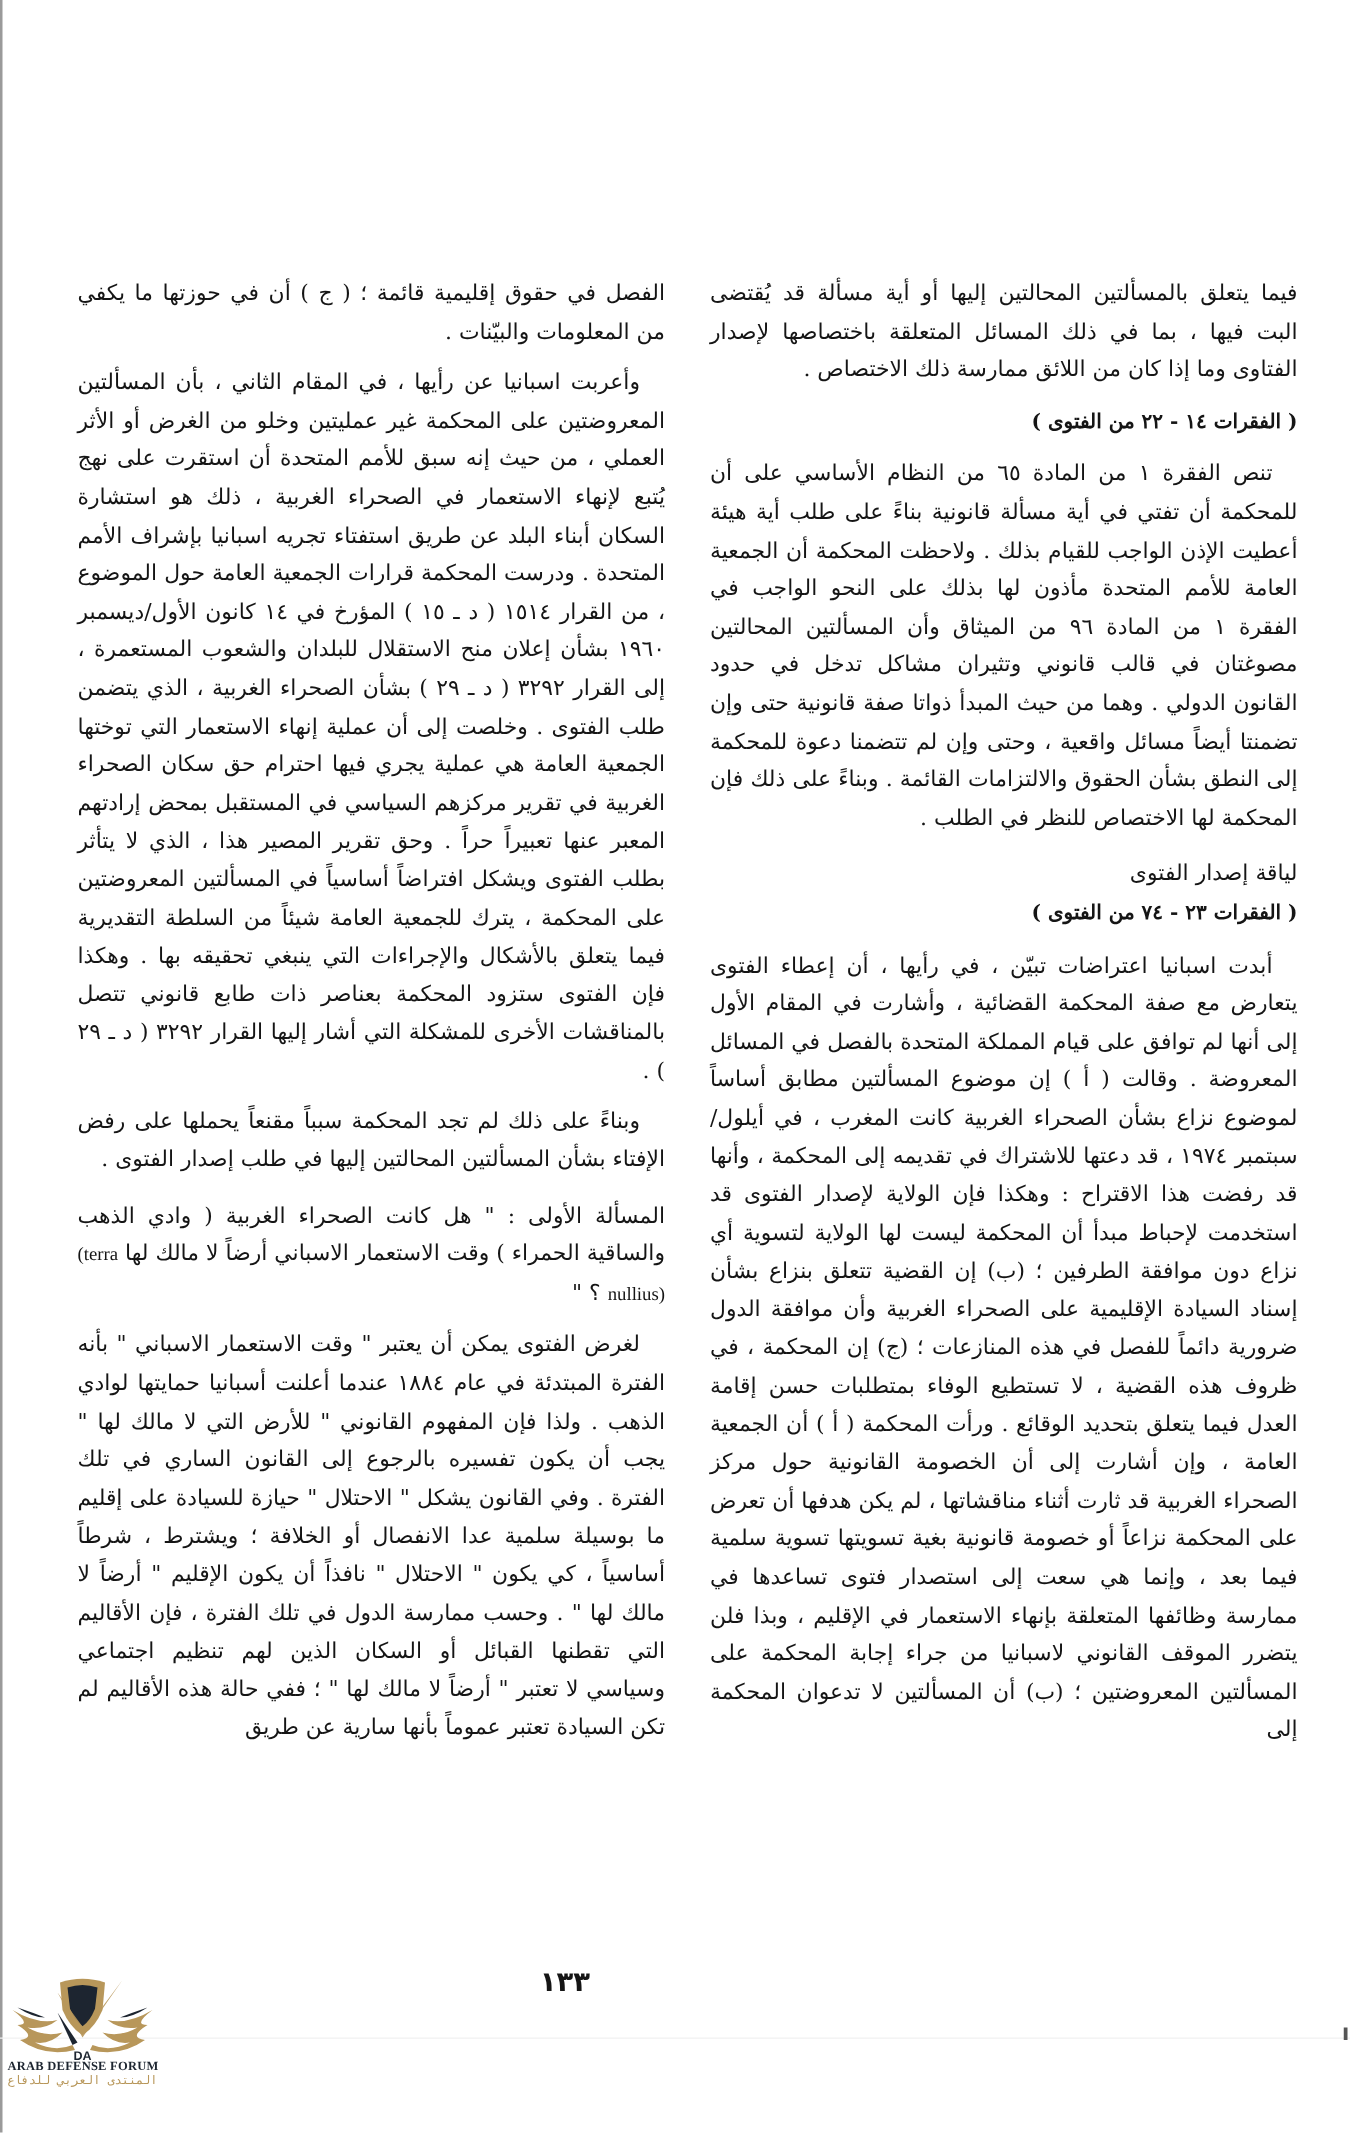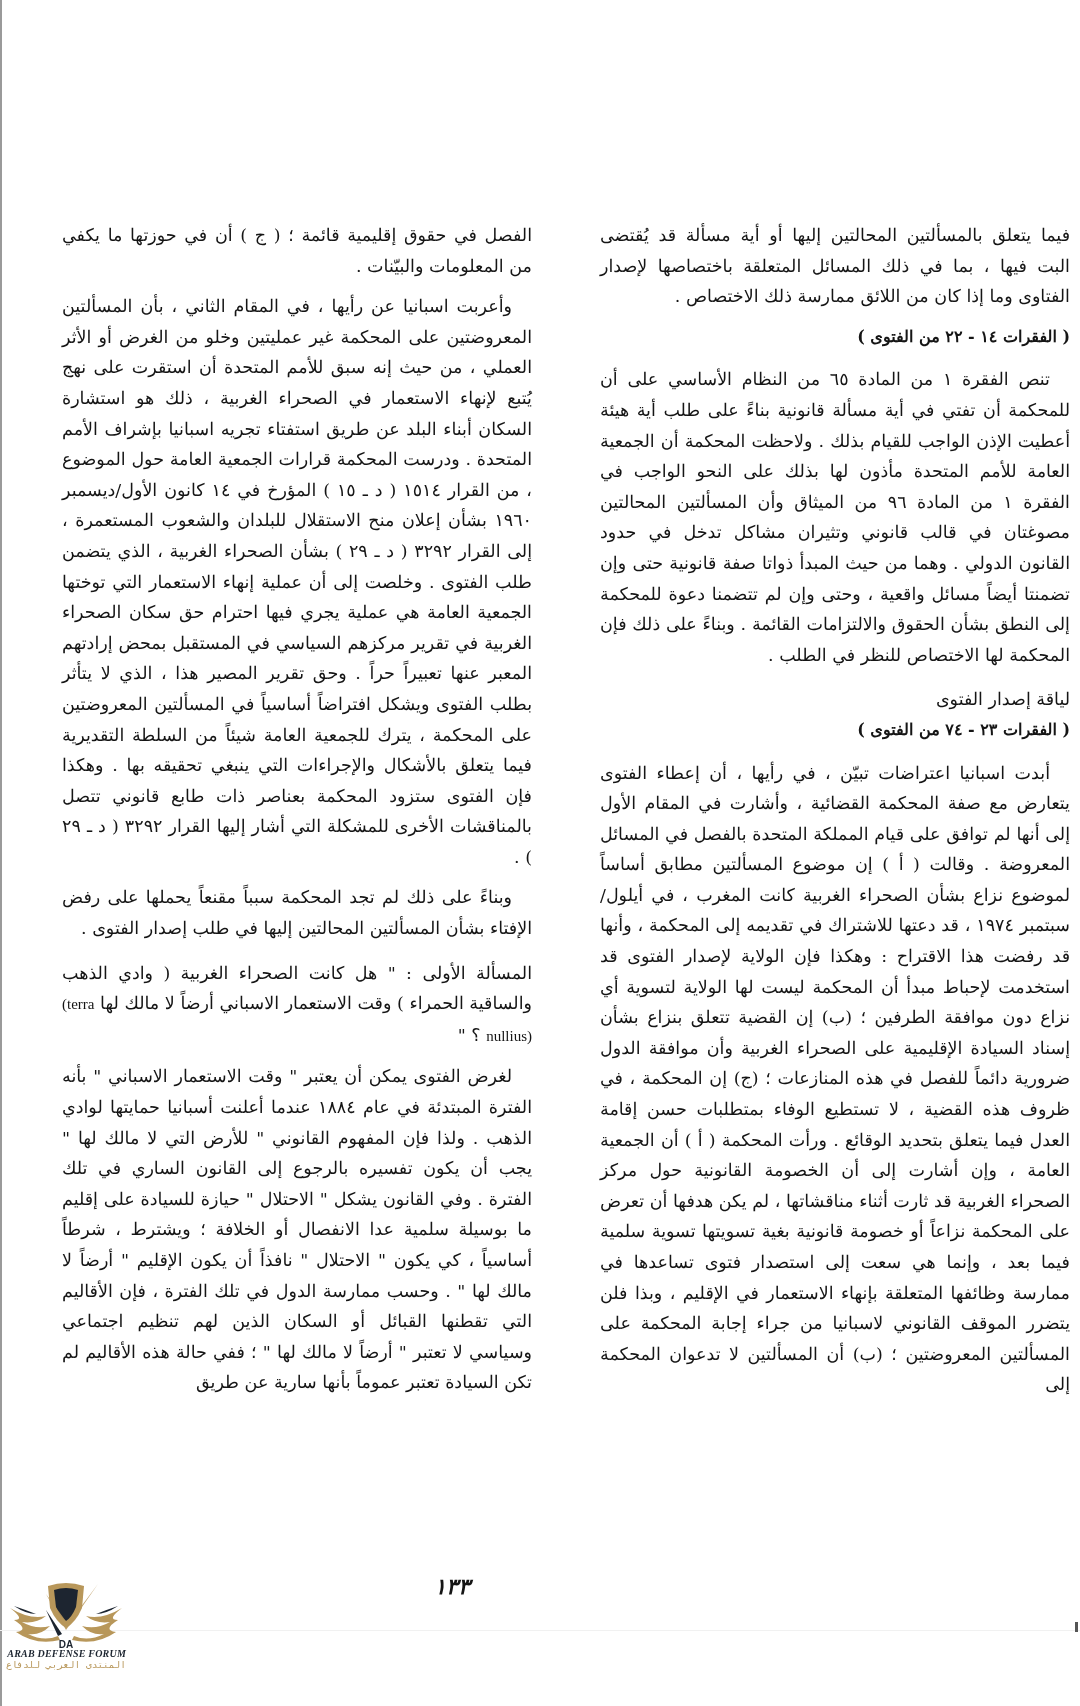--- a/index.html
+++ b/index.html
@@ -31,21 +31,21 @@
       position: absolute;
       top: 176px;
       width: 470px;
       direction: rtl;
       text-align: justify;
       text-align-last: right;
       font-size: 17.5px;
       line-height: 30.6px;
       margin-top: 44px;
     }
-    .col-right { left: 600px; }
+    .col-right { left: 568px; }
     .col-left  { left: 62px; }
     .para {
       margin: 0 0 10px 0;
       text-indent: 0;
     }
     .para.indent { text-indent: 20px; }
     .heading {
       margin: 14px 0 0 0;
       font-size: 17.5px;
     }
@@ -62,21 +62,20 @@
     }
     .page-number {
       position: absolute;
       left: 0; width: 904px;
       top: 1574px;
       text-align: center;
       font-weight: bold;
       font-size: 22px;
       font-family: "DejaVu Sans", sans-serif;
       direction: rtl;
-      font-style: italic;
     }
     .edge-mark {
       position: absolute;
       left: 1075px; top: 1622px;
       width: 3px; height: 10px;
       background: #555;
     }
     .logo {
       position: absolute;
       left: 6px; top: 1580px;
@@ -85,21 +84,20 @@
     }
     .logo svg { display: block; margin: 0 auto; }
     .logo-en {
       font-family: "Liberation Serif", serif;
       font-weight: bold;
       font-size: 10px;
       color: #1d2530;
       letter-spacing: 0.2px;
       margin-top: -2px;
       white-space: nowrap;
-      font-style: italic;
     }
     .logo-ar {
       font-family: Liberation Mono, monospace;
       font-size: 9.5px;
       color: #b8975a;
       direction: rtl;
       white-space: nowrap;
     }
   </style>
 </head>

